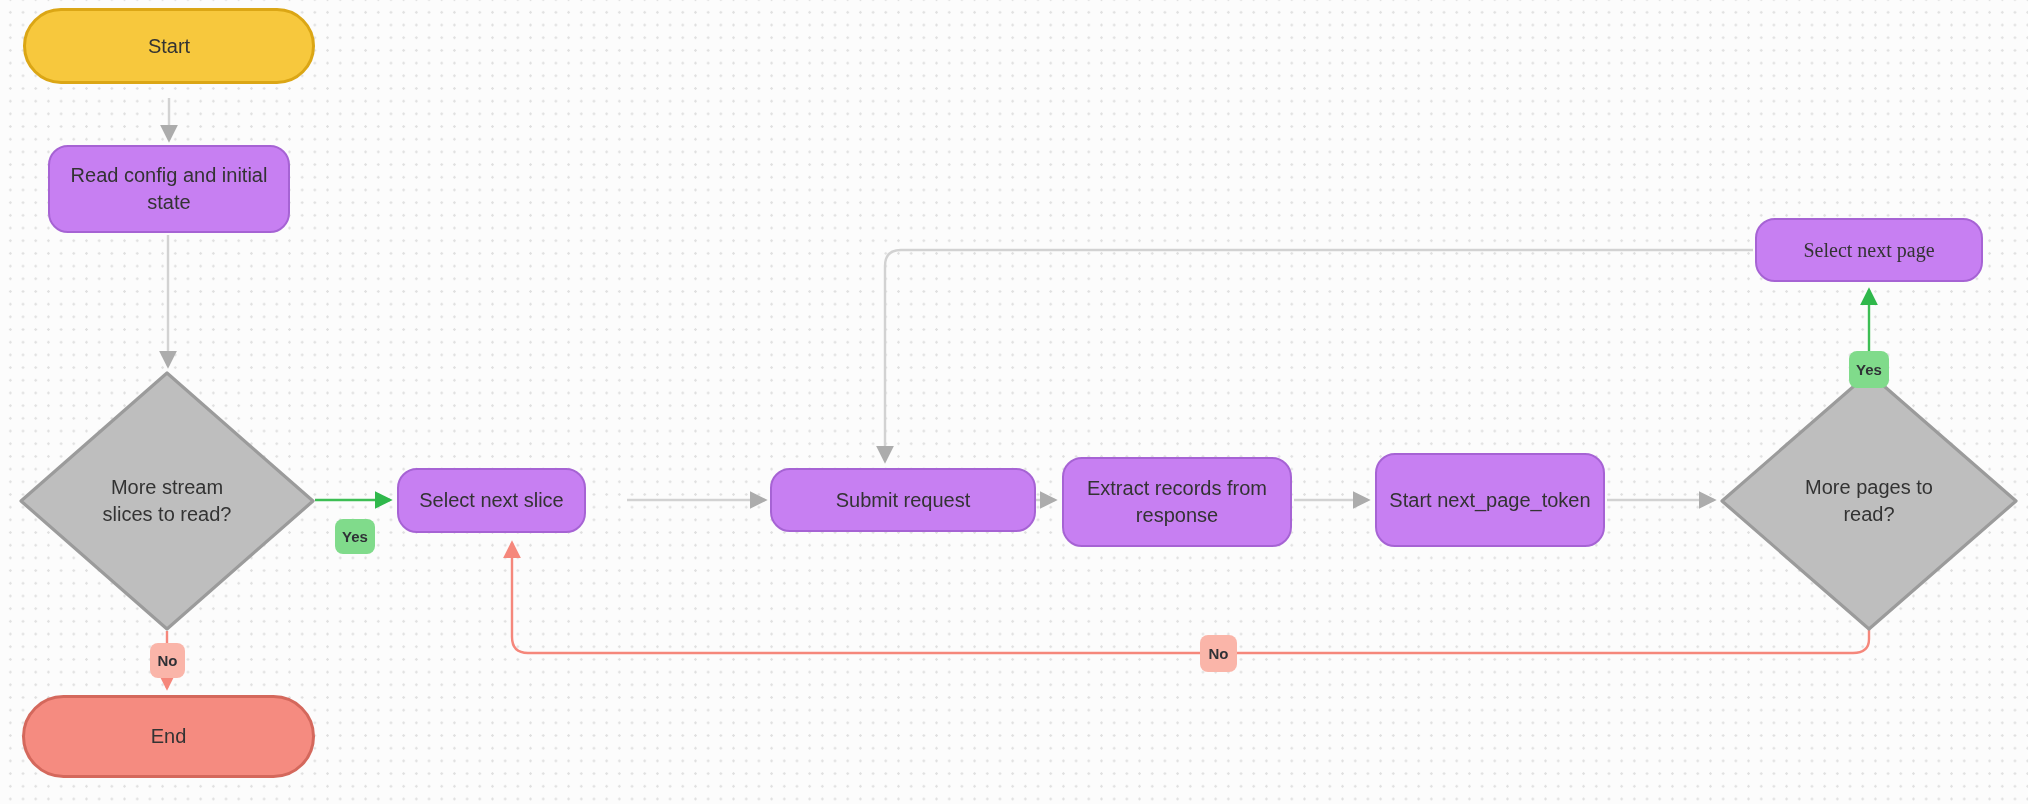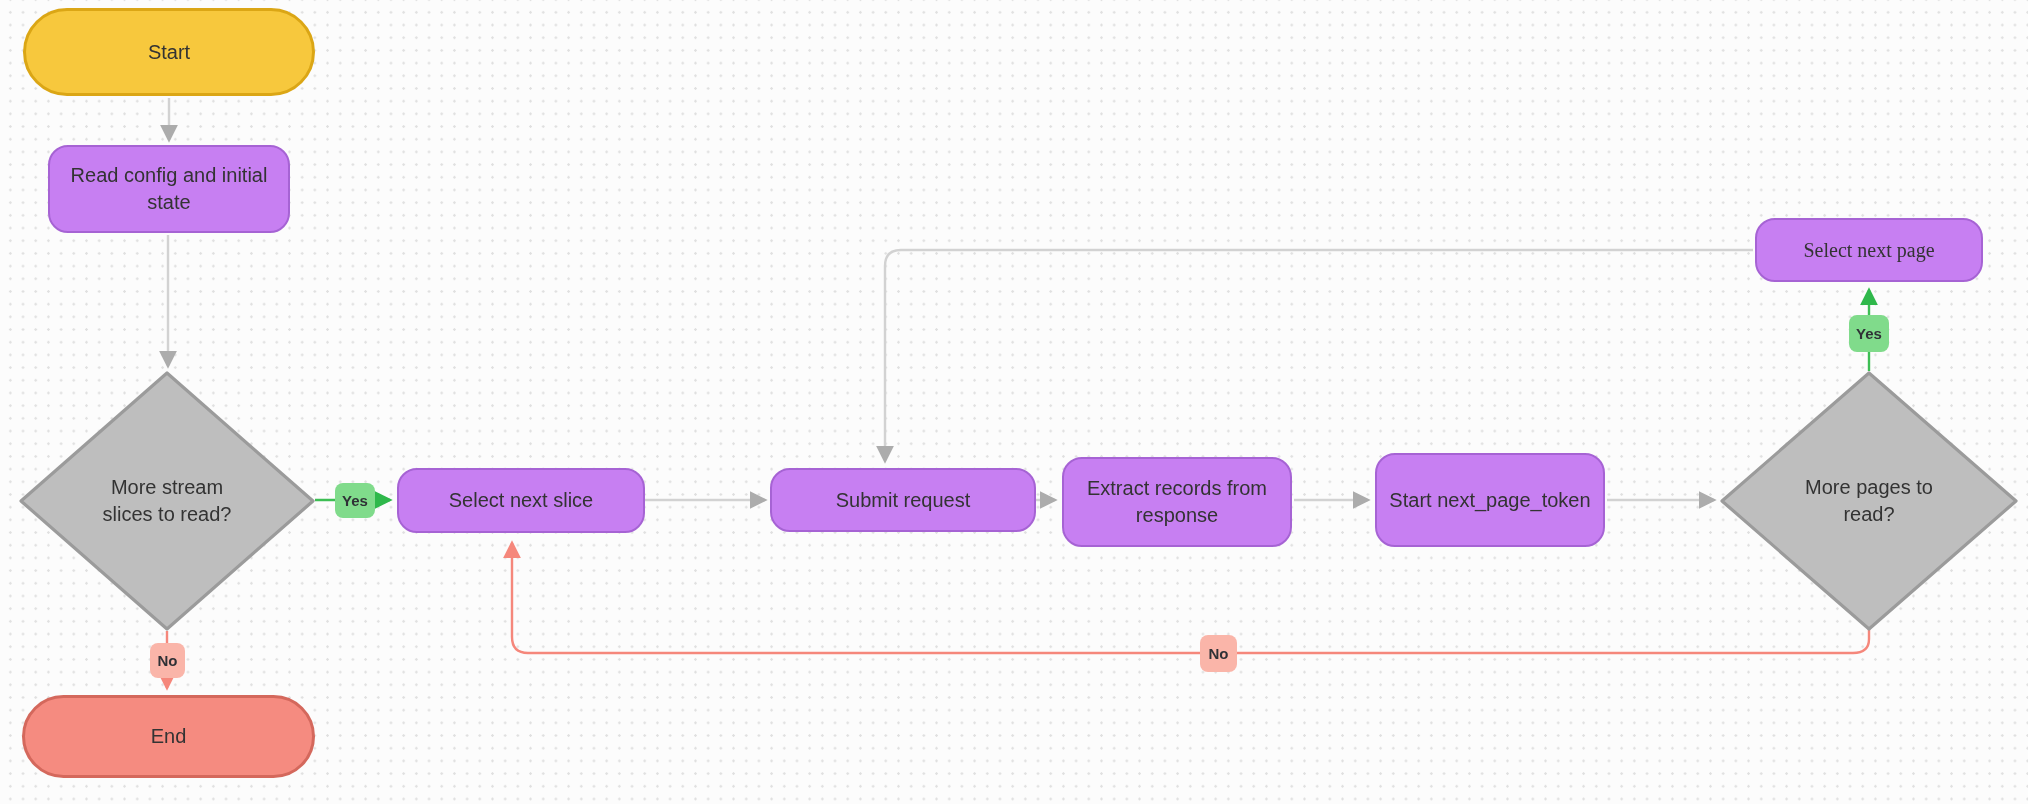--- a/index.html
+++ b/index.html
@@ -41,21 +41,21 @@
   }
   .terminal-start{background:var(--start-fill);border:3px solid var(--start-border);border-radius:44px;}
   .terminal-end{background:var(--end-fill);border:3px solid var(--end-border);border-radius:48px;}
   .process{background:var(--process-fill);border:2.5px solid var(--process-border);border-radius:20px;padding:4px 10px;}
   .decision-text{position:absolute;display:flex;align-items:center;justify-content:center;
     text-align:center;font-size:20px;font-weight:500;color:var(--node-text);line-height:1.35;}
   .edge-label{
     position:absolute;display:flex;align-items:center;justify-content:center;
     font-size:15px;font-weight:600;color:var(--label-text);border-radius:8px;
   }
-  .edge-label.yes{background:var(--label-yes-bg);}
+  .edge-label.yes{background:var(--label-yes-bg);margin-top:36px;}
   .edge-label.no{background:var(--label-no-bg);}
 </style>
 </head>
 <body>
 
 <div class="canvas">
 
   <svg class="edges" viewBox="0 0 2028 804">
     <defs>
       <marker id="arr-gray" viewBox="0 0 10 10" refX="8.5" refY="5" markerWidth="7.5" markerHeight="7.5" orient="auto-start-reverse">
@@ -80,33 +80,33 @@
     <path class="lk lk-green" d="M 315 500 L 390 500" marker-end="url(#arr-green)"></path>
     <path class="lk lk-green" d="M 1869 371 L 1869 290" marker-end="url(#arr-green)"></path>
 
     <path class="lk lk-red" d="M 167 631 L 167 688" marker-end="url(#arr-red)"></path>
     <path class="lk lk-red" d="M 1869 628 L 1869 639 Q 1869 653 1853 653 L 528 653 Q 512 653 512 637 L 512 543" marker-end="url(#arr-red)"></path>
 
     <polygon class="diamond" points="167,373 313,501 167,629 21,501"></polygon>
     <polygon class="diamond" points="1869,373 2016,501 1869,629 1722,501"></polygon>
   </svg>
 
-  <div class="node terminal-start" style="left:23px;top:8px;width:292px;height:88px;">
+  <div class="node terminal-start" style="left:23px;top:8px;width:292px;height:76px;">
     <span>Start</span>
   </div>
 
   <div class="node process" style="left:48px;top:145px;width:242px;height:88px;">
     <span>Read config and initial state</span>
   </div>
 
   <div class="decision-text" style="left:87px;top:455px;width:160px;height:92px;">
     <span>More stream slices to read?</span>
   </div>
 
-  <div class="node process" style="left:397px;top:468px;width:248px;height:65px;">
+  <div class="node process" style="left:397px;top:468px;width:189px;height:65px;">
     <span>Select next slice</span>
   </div>
 
   <div class="node process" style="left:770px;top:468px;width:266px;height:64px;">
     <span>Submit request</span>
   </div>
 
   <div class="node process" style="left:1062px;top:457px;width:230px;height:90px;">
     <span>Extract records from response</span>
   </div>

